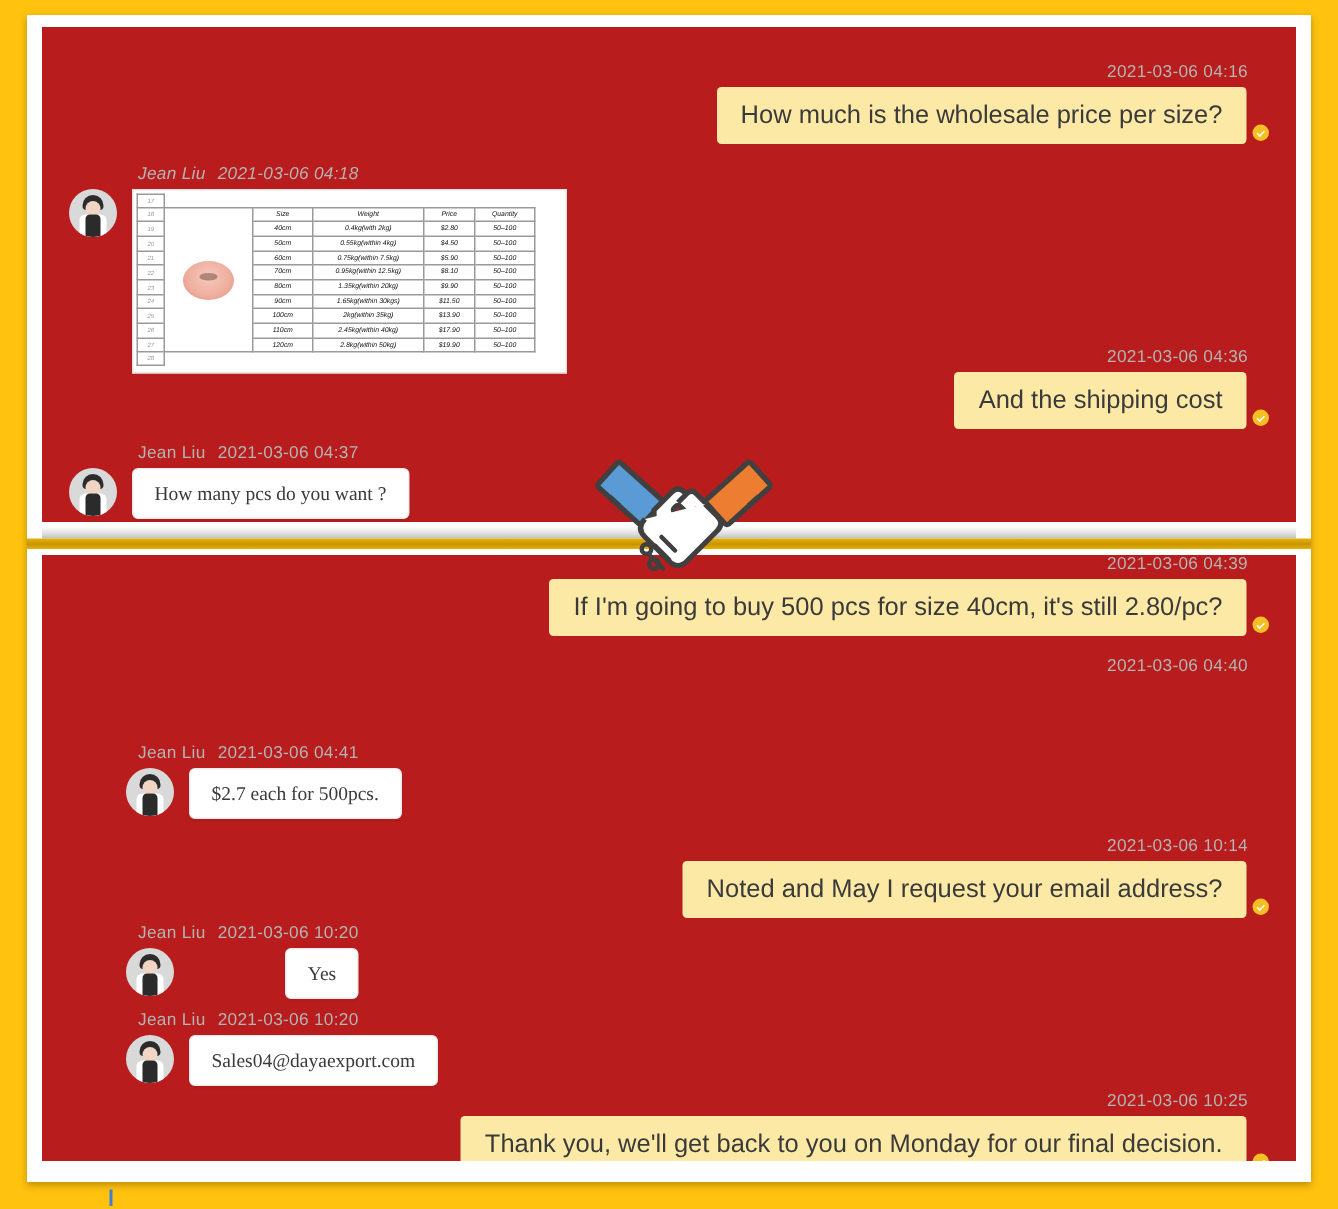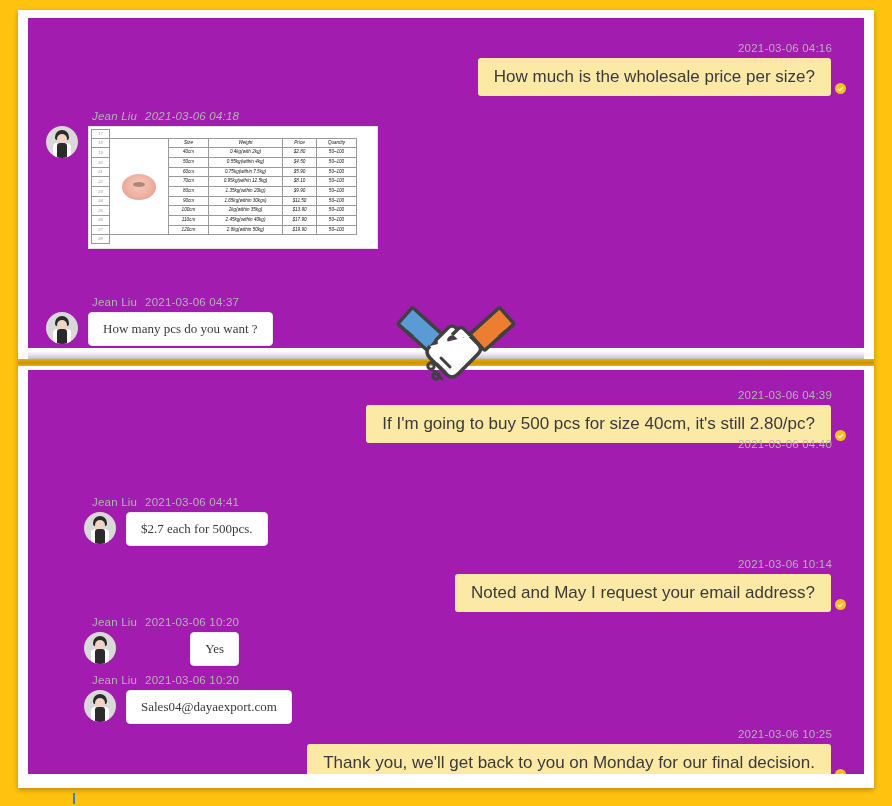--- a/index.html
+++ b/index.html
@@ -15,21 +15,21 @@
     position:absolute;
     left:18px;top:10px;
     width:856px;height:778px;
     background:#ffffff;
     box-shadow:0 2px 5px rgba(0,0,0,.28);
   }
   
   .panel{
     position:absolute;
     left:10px;right:10px;
-    background:#a21caf;
+    background:#b91c1c;
     overflow:hidden;
   }
   #panel-top{top:8px;height:330px;}
   #panel-bottom{top:360px;height:404px;}
 
   
   .divider{
     position:absolute;
     left:0;right:0;
     top:349px;
@@ -276,40 +276,44 @@
                 <tr>
                   <td class="rownum">28</td>
                   <td colspan="6" style="border:none;height:3px;"></td>
                 </tr>
               </tbody>
           </table>
         </div>
       </div>
     </div>
 
+    <div class="msg out" style="top:214px;">
+      <div class="stamp">2021-03-06 04:36</div>
+      <div><span class="bubble-out">And the shipping cost</span><span class="readdot"></span></div>
+    </div>
 
     <div class="msg in" style="top:278px;">
       <div class="stamp"><span class="who">Jean Liu</span><span>2021-03-06 04:37</span></div>
       <div class="row">
         <div class="avatar">
           <div class="hair"></div>
           <div class="face"></div>
           <div class="body"></div>
           <div class="top"></div>
         </div>
         <div class="bubble-in">How many pcs do you want ?</div>
       </div>
     </div>
   </div>
 
   <div class="divider-shadow"></div>
 
   <div class="panel" id="panel-bottom">
 
-    <div class="msg out" style="top:19px;">
+    <div class="msg out" style="top:0;">
       <div class="stamp">2021-03-06 04:39</div>
       <div><span class="bubble-out">If I'm going to buy 500 pcs for size 40cm, it's still 2.80/pc?</span><span class="readdot"></span></div>
     </div>
 
     <div class="msg out" style="top:68px;">
       <div class="stamp">2021-03-06 04:40</div>
     </div>
 
     <div class="msg in" style="top:126px;">
       <div class="stamp"><span class="who">Jean Liu</span><span>2021-03-06 04:41</span></div>

